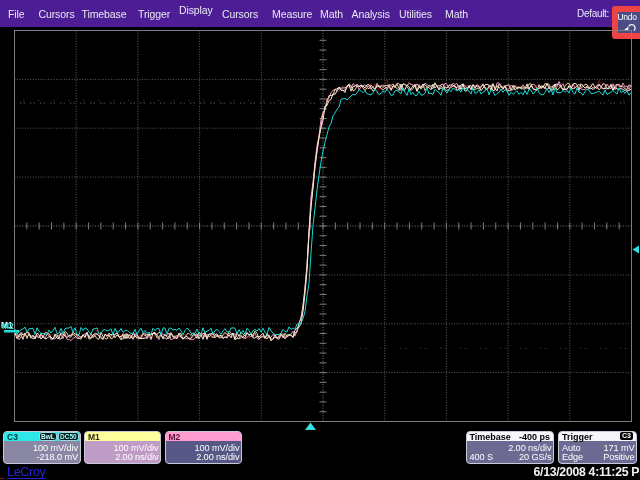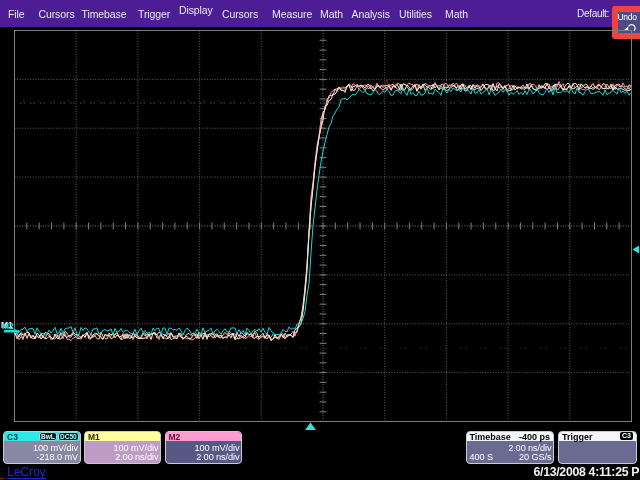--- a/index.html
+++ b/index.html
@@ -97,16 +97,20 @@
     <div style="position:relative;color:#fff;font-size:9.2px;letter-spacing:-0.1px;line-height:9.4px;text-align:right;padding:3px 1.5px 0 3px">
       <div>2.00 ns/div</div>
       <div><span style="float:left">400 S</span>20 GS/s</div>
     </div>
   </div>
 <div style="position:absolute;left:558px;top:430.5px;width:77px;height:31px;border:1px solid #c9c9da;border-radius:4px;overflow:hidden;background:#6a6a92">
     <div style="height:9.5px;background:#f6f6fa;position:relative;font-size:8.5px;font-weight:bold;color:#000">
       <span style="position:absolute;left:3px;top:0px;font-size:9px">Trigger</span>
       <span style="position:absolute;right:3px;top:0.5px;background:#000;color:#fff;font-size:7px;font-weight:bold;border-radius:2px;padding:0 2px;line-height:7.5px">C3</span>
     </div>
+    <div style="position:relative;color:#fff;font-size:9.2px;letter-spacing:-0.1px;line-height:9.4px;text-align:right;padding:3px 1.5px 0 3px">
+      <div><span style="float:left">Auto</span>171 mV</div>
+      <div><span style="float:left">Edge</span>Positive</div>
+    </div>
   </div>
 <div style="position:absolute;left:7px;top:467px;color:#2424cc;font-size:12.5px;line-height:10px;font-weight:normal;letter-spacing:-0.3px;border-bottom:1.5px solid #2424cc;padding-bottom:0.5px">LeCroy</div>
 <div style="position:absolute;left:0px;top:477.5px;width:4px;height:1.5px;background:#8a2020"></div>
 <div style="position:absolute;left:533.5px;top:464.5px;color:#f2f2f2;font-size:12.3px;font-weight:bold;letter-spacing:-0.3px;white-space:nowrap">6/13/2008 4:11:25 PM</div>
 
 </body></html>

